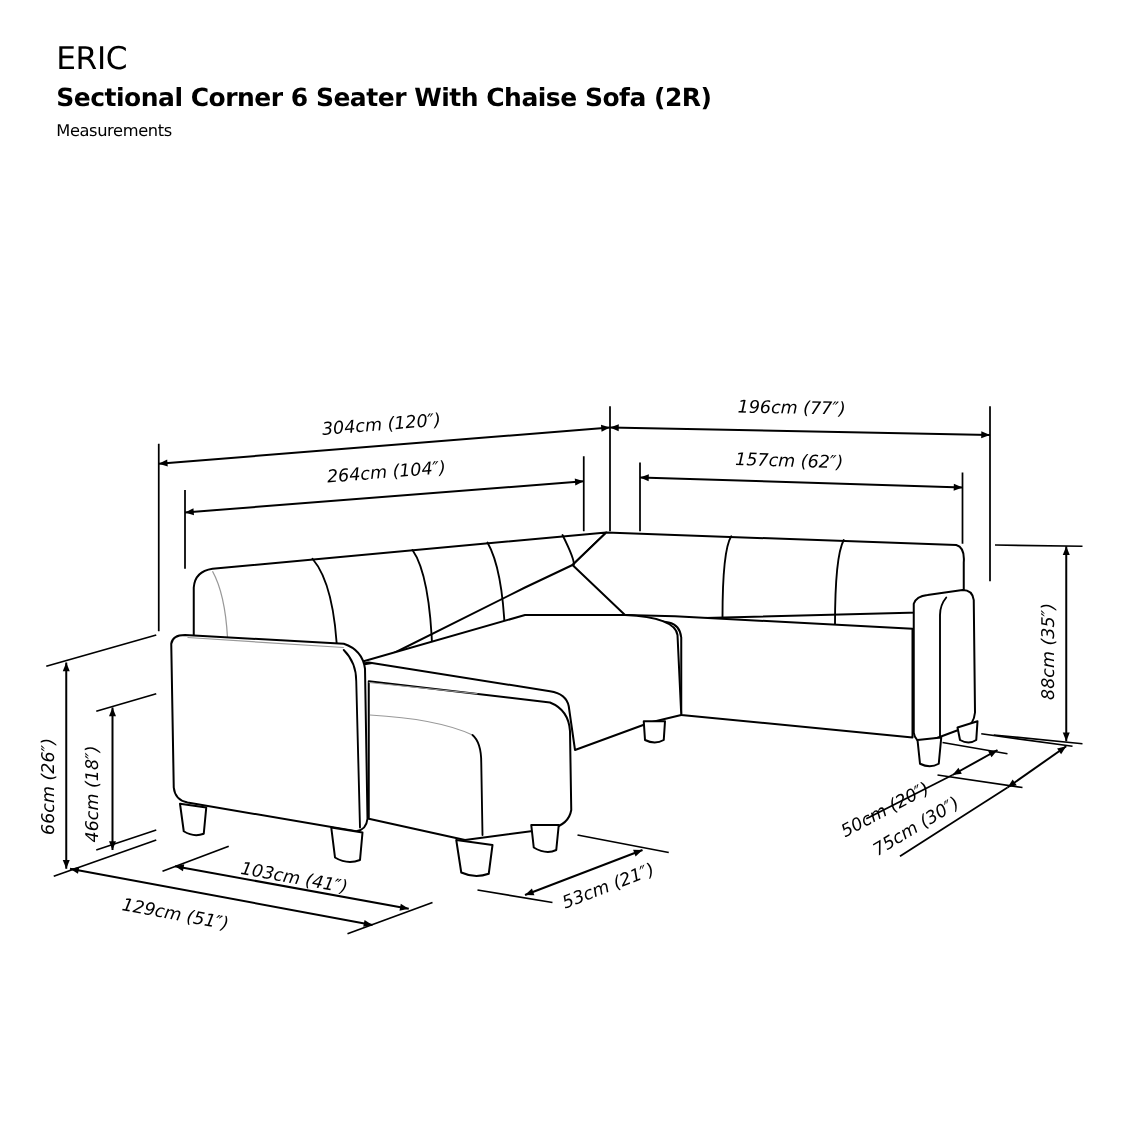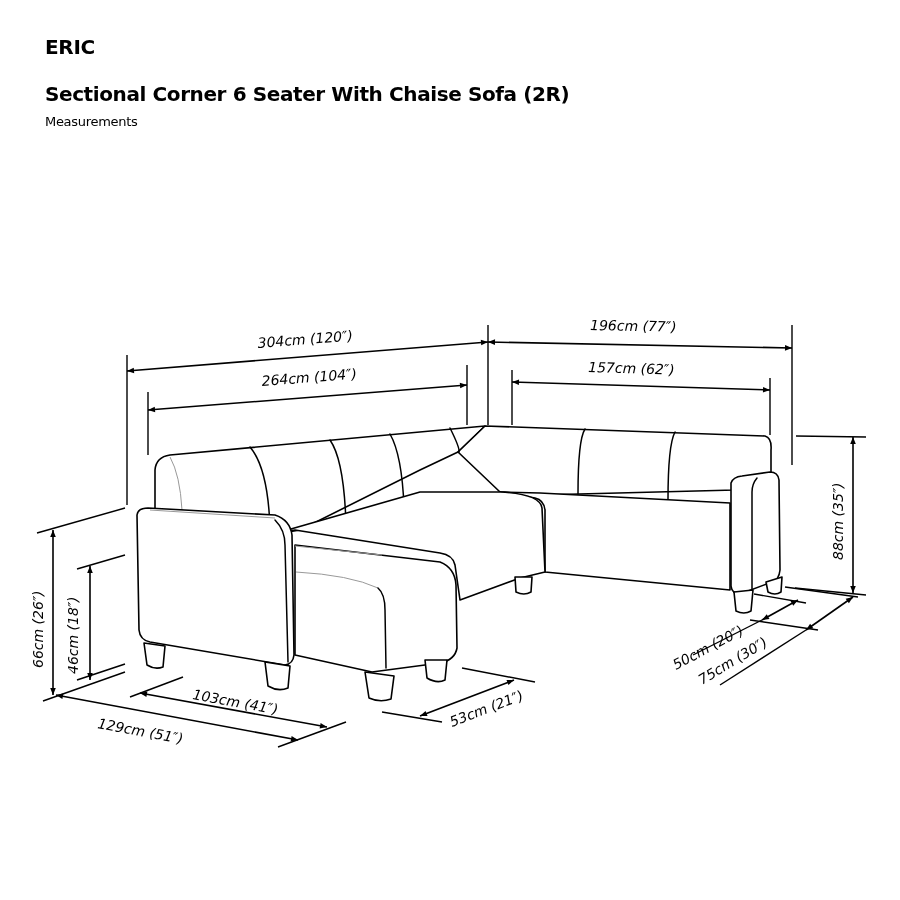--- a/index.html
+++ b/index.html
@@ -1,19 +1,19 @@
 <!DOCTYPE html>
 <html><head>
 <meta charset="utf-8">
 <style>
   html, body { margin: 0; padding: 0; background: #ffffff; }
   body { width: 900px; height: 900px; position: relative; overflow: hidden; font-family: "DejaVu Sans", sans-serif; color: #000; }
   .header { position: absolute; left: 45px; top: 32px; }
-  .brand { font-family: "DejaVu Sans", sans-serif; font-weight: bold; font-size: 20px; line-height: 30px; letter-spacing: -0.3px; }
-  .product { font-family: "DejaVu Sans", sans-serif; font-weight: bold; font-size: 20px; line-height: 28px; letter-spacing: -0.4px; margin-top: 18px; }
+  .brand { font-family: "DejaVu Sans", sans-serif; font-weight: normal; font-size: 25px; line-height: 30px; letter-spacing: -0.3px; }
+  .product { font-family: "DejaVu Sans", sans-serif; font-weight: bold; font-size: 20px; line-height: 28px; letter-spacing: -0.4px; margin-top: 2px; }
   .subtitle { font-family: "DejaVu Sans", sans-serif; font-size: 13px; line-height: 28px; letter-spacing: -0.3px; }
   svg.drawing { position: absolute; left: 0; top: 0; }
   .dim-text { font-family: "DejaVu Sans", sans-serif; font-style: italic; font-size: 14px; fill: #000; }
   .sofa { fill: #ffffff; stroke: #000; stroke-width: 1.6; stroke-linejoin: round; stroke-linecap: round; }
   .seam { fill: none; stroke: #000; stroke-width: 1.5; stroke-linecap: round; }
   .soft { fill: none; stroke: #999; stroke-width: 1; }
   .dline { stroke: #000; stroke-width: 1.6; fill: none; }
   .ext { stroke: #000; stroke-width: 1.4; fill: none; }
 </style>
 </head>

